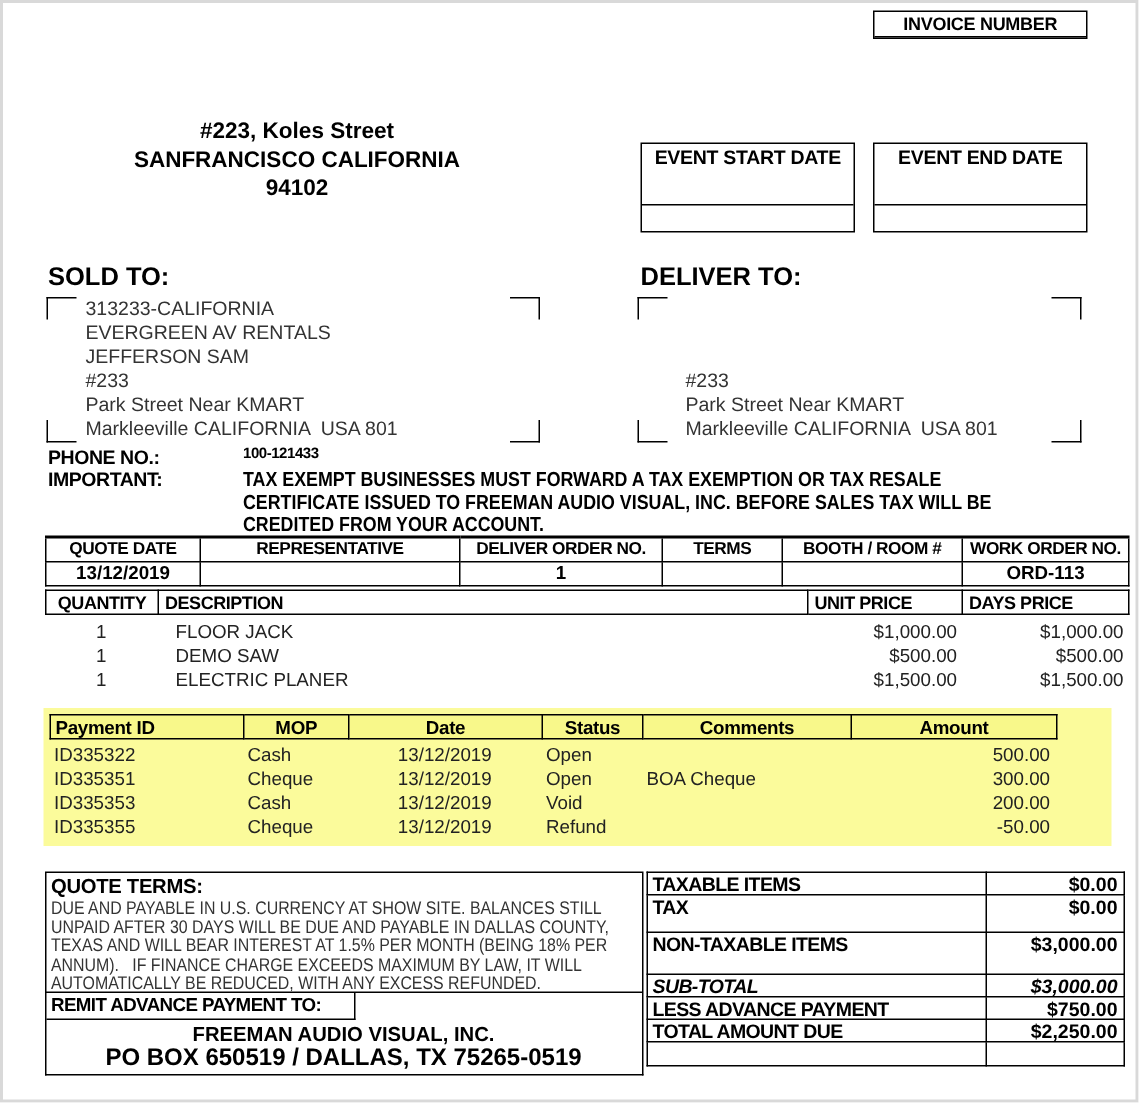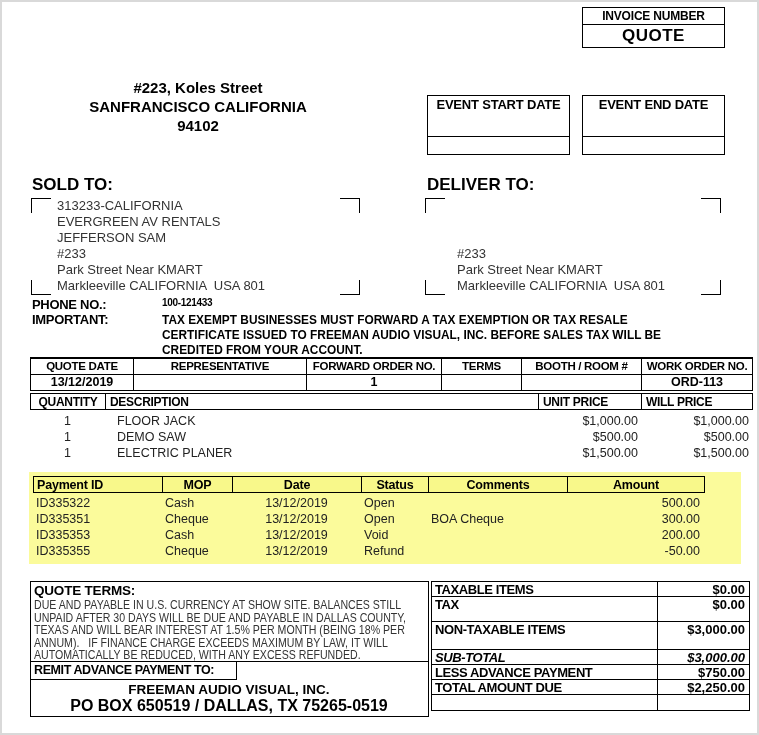--- a/index.html
+++ b/index.html
@@ -70,21 +70,20 @@
   .totals-tbl td.lab { padding-left:3px; letter-spacing:-0.4px; }
   .totals-tbl td.val { text-align:right; padding-right:4px; }
 </style>
 </head>
 <body>
 
 <div class="page">
 
   <div class="abs numbox" style="left:580px; top:5px;">
     <div class="lbl">INVOICE NUMBER</div>
-    <div class="val">QUOTE</div>
   </div>
 
   <div class="abs ctr b" style="left:40px; top:76px; width:312px; font-size:15px; line-height:19px;">
     <div class="pre">#223, Koles Street</div>
     <div class="pre">SANFRANCISCO CALIFORNIA</div>
     <div class="pre">94102</div>
   </div>
 
   <div class="datebox" style="left:425px; top:93px;">
     <div class="lbl">EVENT START DATE</div>
@@ -135,21 +134,21 @@
         <col style="width:173px">
         <col style="width:135px">
         <col style="width:80px">
         <col style="width:120px">
         <col style="width:111px">
       </colgroup>
     <tbody>
         <tr>
       <th>QUOTE DATE</th>
       <th>REPRESENTATIVE</th>
-      <th>FORWARD ORDER NO.</th>
+      <th>DELIVER ORDER NO.</th>
       <th>TERMS</th>
       <th>BOOTH / ROOM #</th>
       <th>WORK ORDER NO.</th>
     </tr>
     <tr>
       <td>13/12/2019</td>
       <td></td>
       <td>1</td>
       <td></td>
       <td></td>
@@ -163,21 +162,21 @@
         <col style="width:75px">
         <col style="width:433px">
         <col style="width:103px">
         <col style="width:111px">
       </colgroup>
     <tbody>
         <tr>
       <th class="qc">QUANTITY</th>
       <th>DESCRIPTION</th>
       <th>UNIT PRICE</th>
-      <th>WILL PRICE</th>
+      <th>DAYS PRICE</th>
     </tr>
   </tbody>
     </table>
 
   <table class="items-bdy">
     <colgroup>
         <col style="width:75px">
         <col style="width:433px">
         <col style="width:103px">
         <col style="width:111px">

